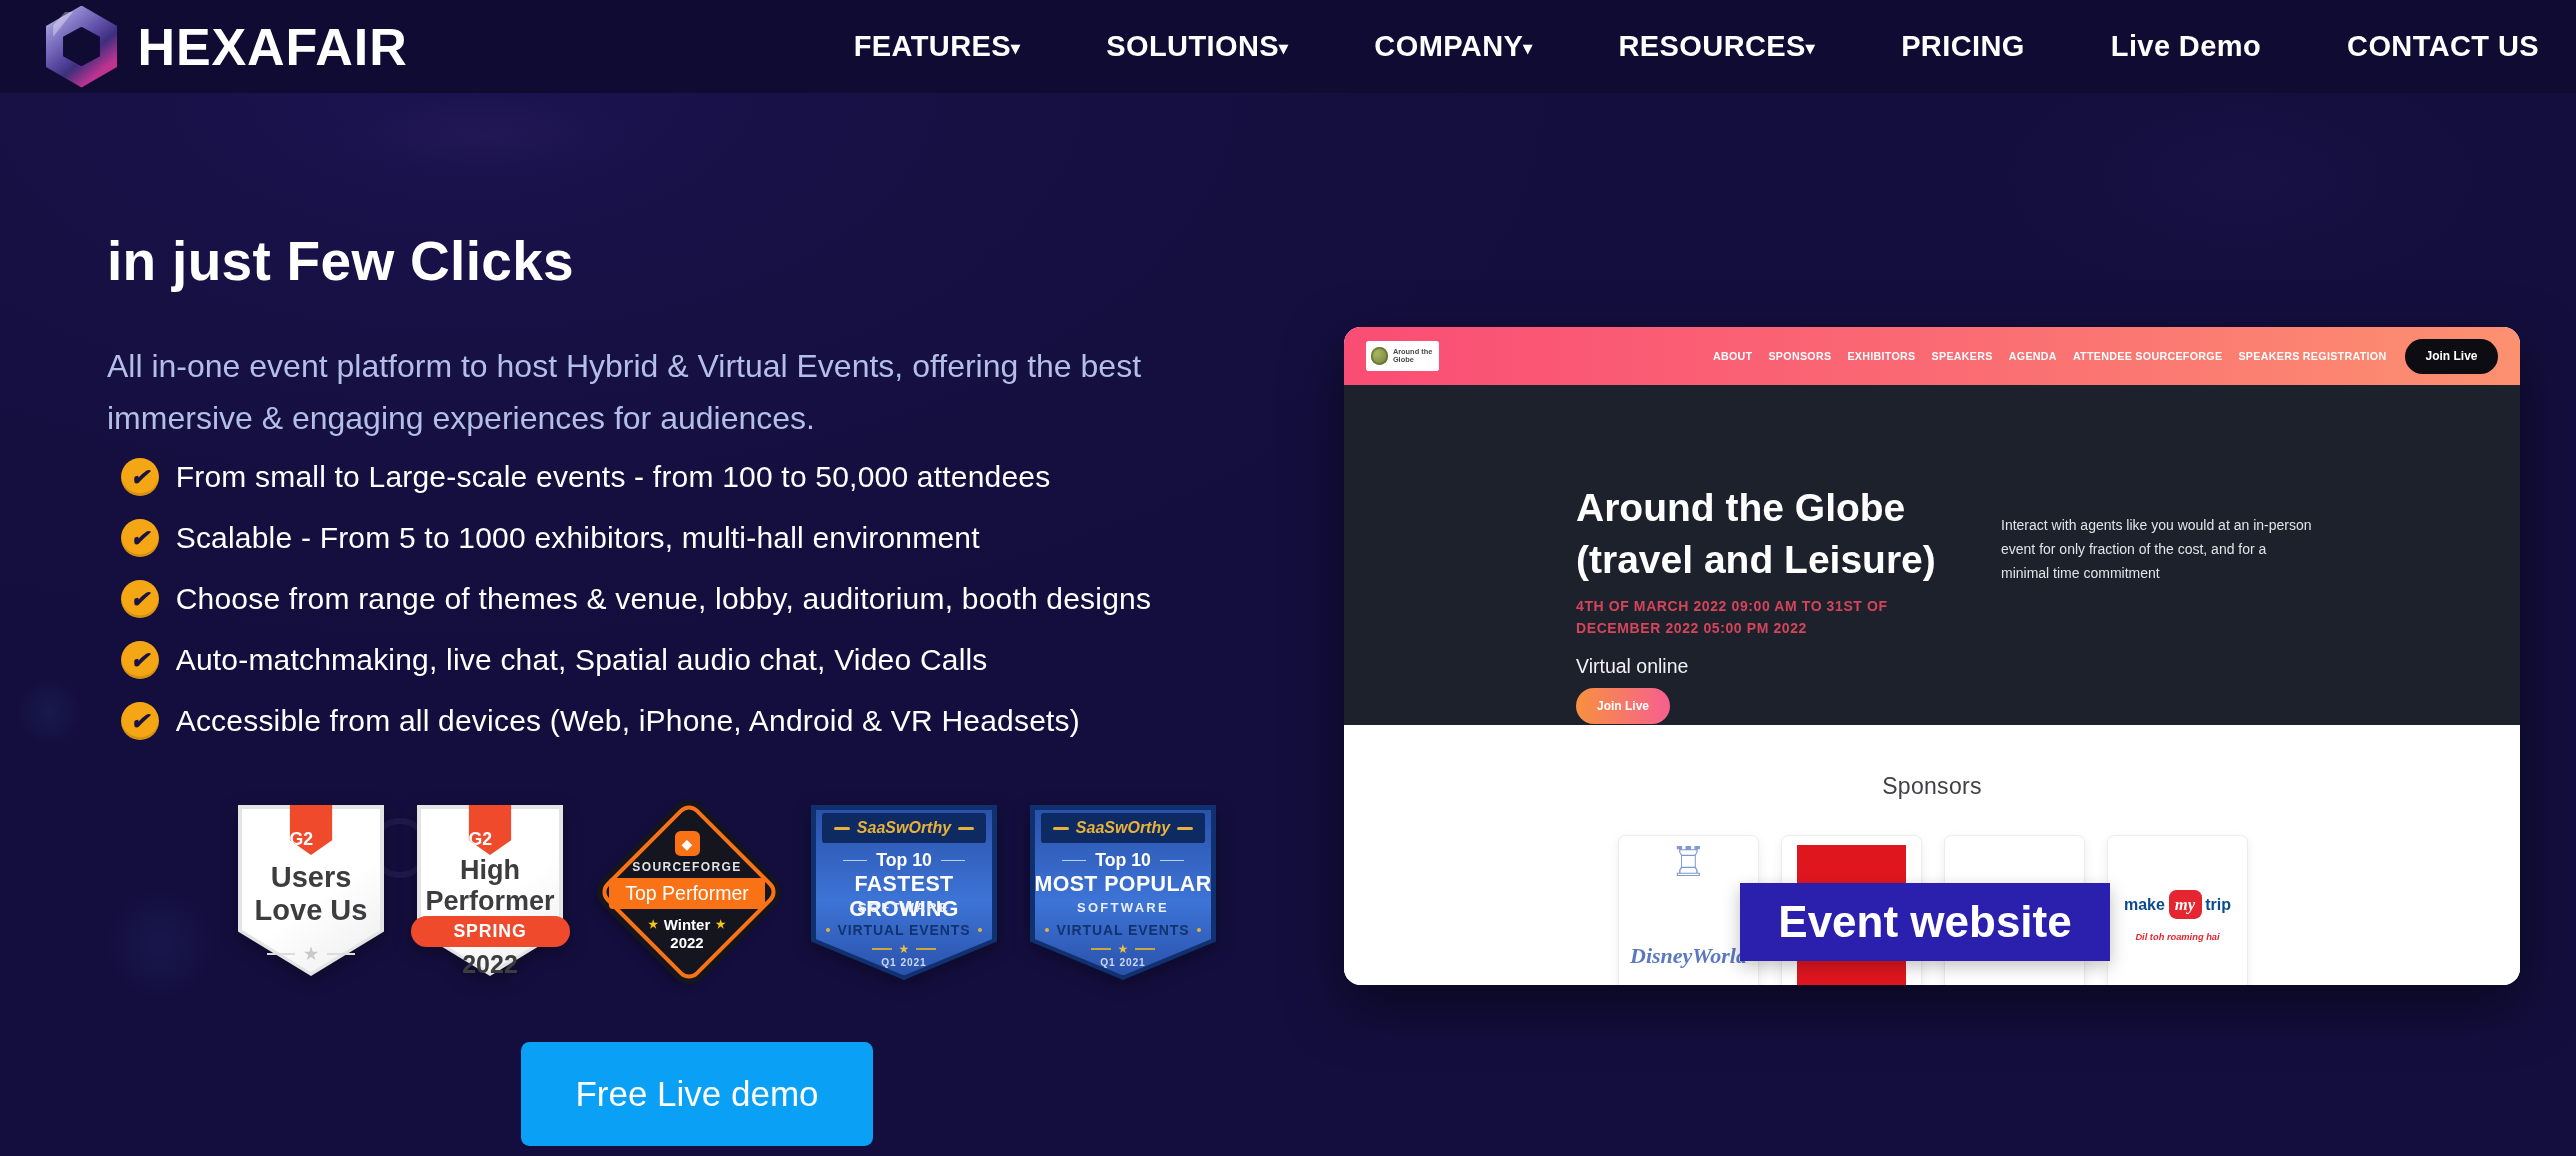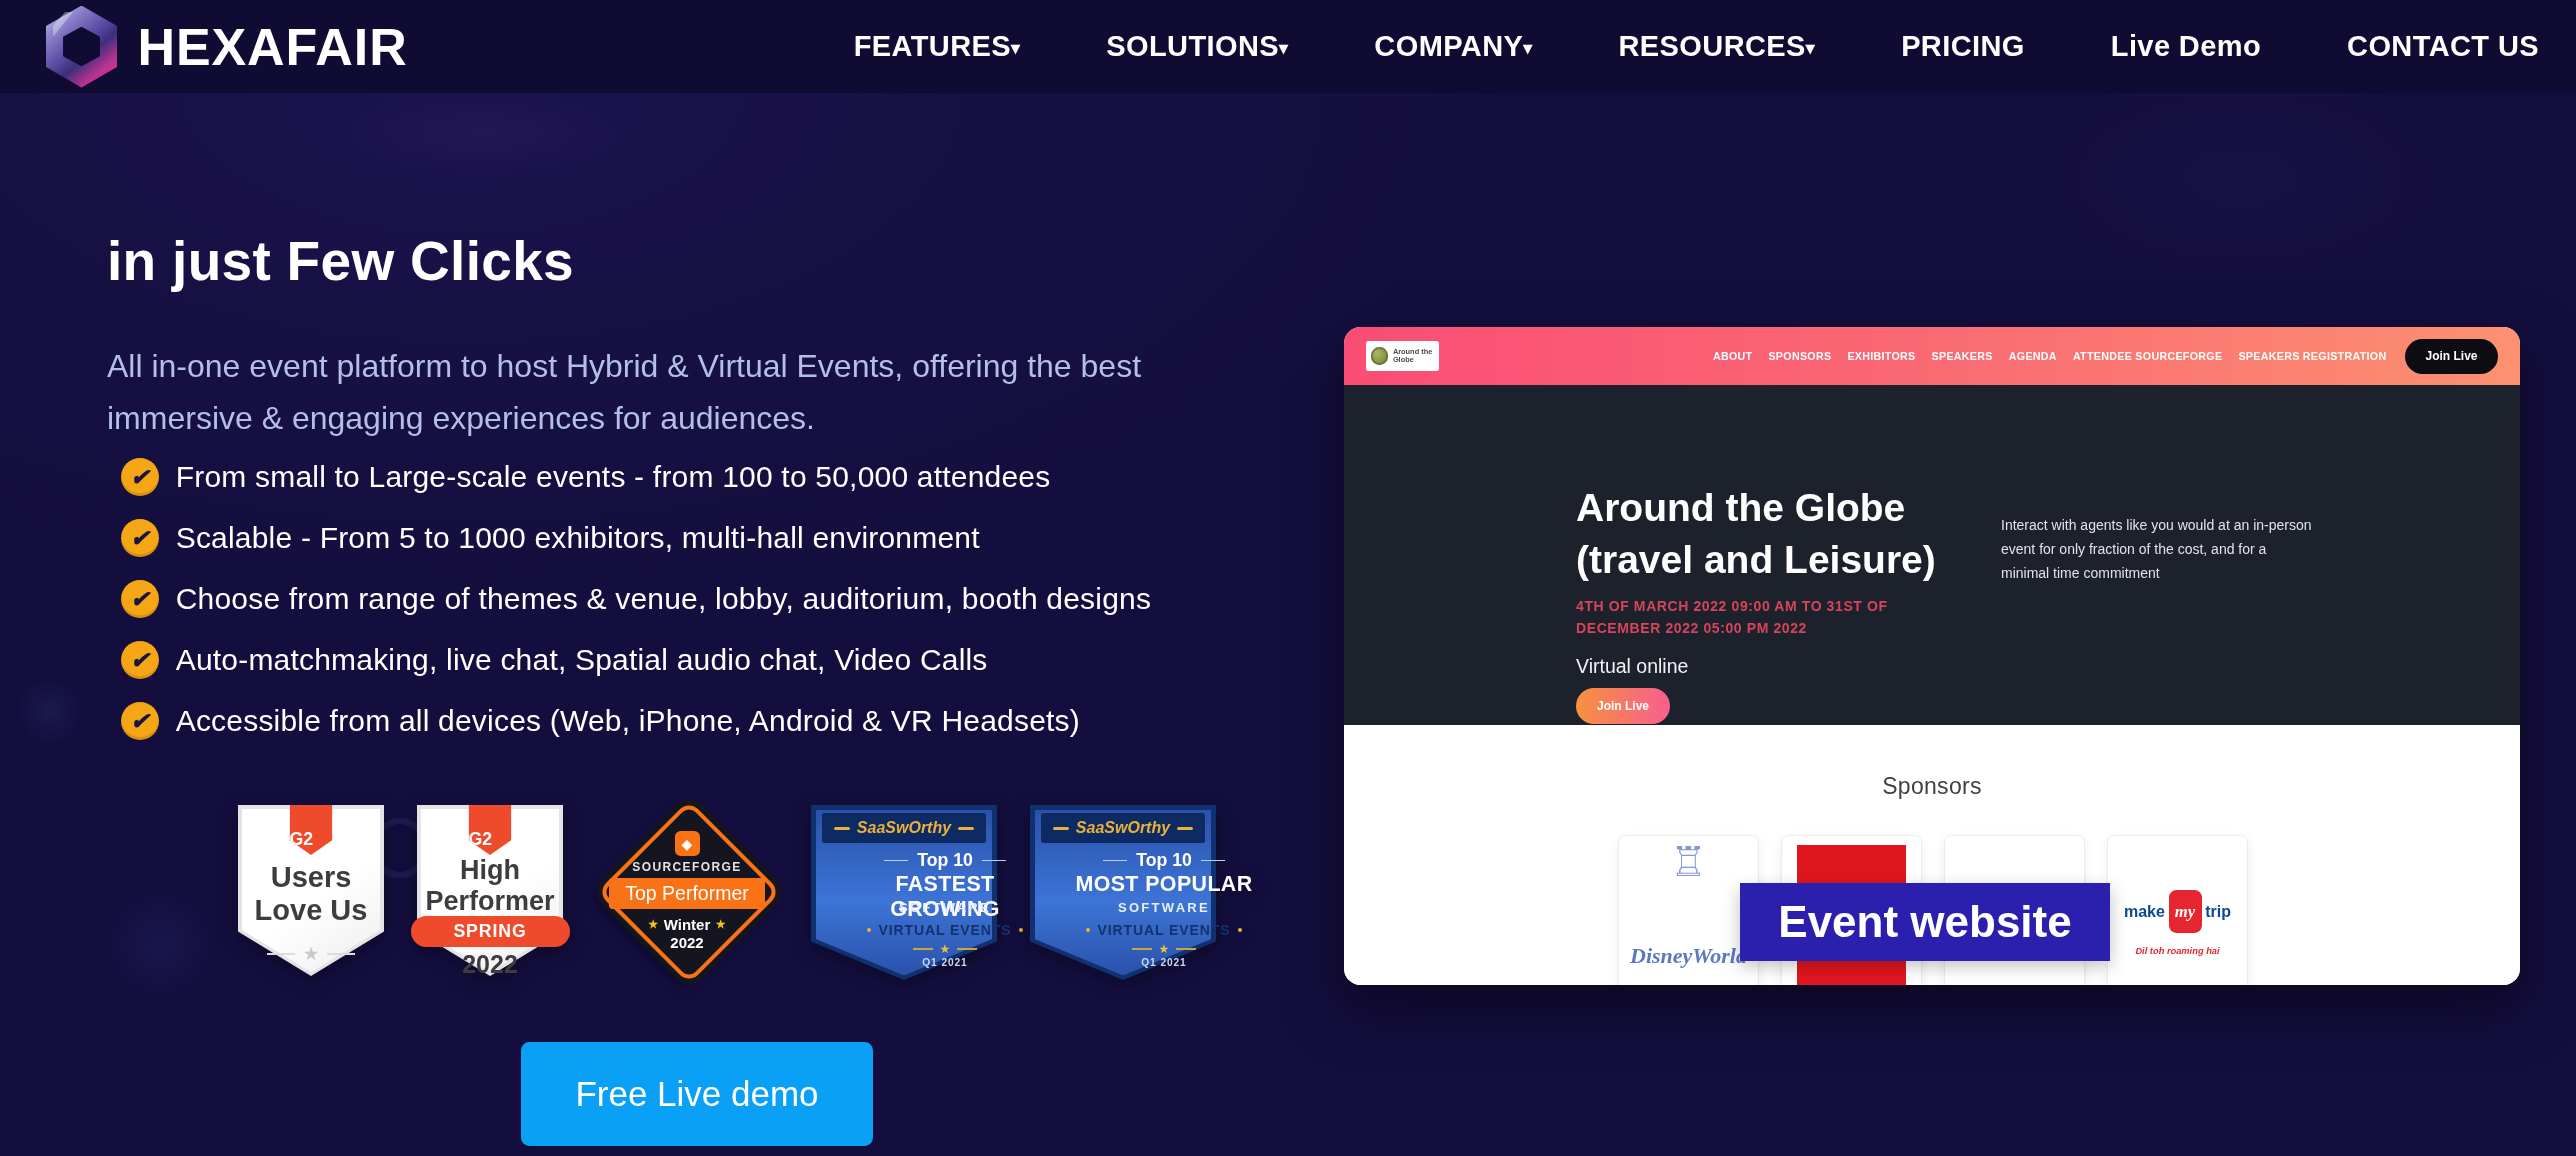--- a/index.html
+++ b/index.html
@@ -77,21 +77,21 @@
   .sf-content { position:absolute; inset:0; display:flex; flex-direction:column; align-items:center; z-index:2; }
   .sf-flame { margin-top:26px; width:25px; height:25px; background:#f97316; border-radius:5.6px; color:#fff;
         font-size:14px; display:flex; align-items:center; justify-content:center; }
   .sf-brand { margin-top:3.7px; color:#e3e3e6; font-size:12px; font-weight:700; letter-spacing:1.4px; }
   .sf-banner { margin-top:4.6px; width:156px; height:31px; background:#f97316; border-radius:3.7px; color:#fff;
         font-size:19.5px; font-weight:400; display:flex; align-items:center; justify-content:center; }
   .sf-season { margin-top:6.5px; color:#fff; font-size:15px; font-weight:700; display:flex; gap:5.6px; align-items:center; }
   .sf-season .st { color:#f5c518; font-size:11px; }
   .sf-year { margin-top:0.9px; color:#fff; font-size:15px; font-weight:700; }
 
-  .badge-sw { position:relative; width:186px; height:175px; filter:drop-shadow(0 5.6px 9.3px rgba(0,0,0,0.35));padding-left:41px; }
+  .badge-sw { position:relative; width:186px; height:175px; filter:drop-shadow(0 5.6px 9.3px rgba(0,0,0,0.35)); }
   .sw-out { position:absolute; inset:0; background:#10306f; clip-path:polygon(0 0,100% 0,100% 78%,50% 100%,0 78%); }
   .sw-in { position:absolute; inset:4.6px; background:linear-gradient(180deg,#2a52ab 0%,#3d74d6 55%,#2a52ab 100%);
         clip-path:polygon(0 0,100% 0,100% 78%,50% 100%,0 78%); }
   .sw-brandbar { position:absolute; left:11px; right:11px; top:8.4px; height:30px; background:#0d2а63; }
   .sw-brandbar { position:absolute; left:11px; right:11px; top:8.4px; height:30px; background:#0d2a63;
         border-radius:2.8px; display:flex; align-items:center; justify-content:center; gap:6.5px; }
   .sw-brand { color:#e8b23a; font-size:16px; font-weight:700; font-style:italic; }
   .sw-dash { width:16.7px; height:2.8px; background:#e8b23a; border-radius:1.9px; }
   .sw-rank { position:absolute; top:45px; width:100%; display:flex; align-items:center; justify-content:center;
         gap:9.3px; color:#fff; font-size:17.7px; font-weight:700; }
@@ -148,21 +148,21 @@
   .sponsor-card { position:relative; width:141px; height:163px; background:#fff; border:0.9px solid #ececec;
         border-radius:7.4px; box-shadow:0 3.7px 11px rgba(0,0,0,0.07); overflow:hidden; }
   .disney-rook { position:absolute; top:1.9px; left:0; width:100%; text-align:center; color:#8099cf; font-size:41px; }
   .disney-text { position:absolute; bottom:28px; left:0; width:100%; text-align:center; color:#5b79c1;
         font-size:22px; font-weight:700; font-style:italic; font-family:"Liberation Serif",serif; }
   .red-block { position:absolute; left:15px; right:15px; top:9.3px; bottom:0; background:#e0161f; }
   .yt-glyph { position:absolute; top:34%; left:0; width:100%; text-align:center; color:#fff; font-size:20.5px;
         font-style:italic; font-family:"Liberation Serif",serif; }
   .mmt-line { display:flex; align-items:center; justify-content:center; gap:3.7px; margin-top:54px; }
   .mmt-word { color:#0b4a8f; font-size:16px; font-weight:700; }
-  .mmt-my { width:33px; height:43px; background:#e5252f; border-radius:7.4px; color:#fff; font-size:16.7px;
+  .mmt-my { width:33px; height:29px; background:#e5252f; border-radius:7.4px; color:#fff; font-size:16.7px;
         font-weight:700; font-style:italic; display:flex; align-items:center; justify-content:center;
         font-family:"Liberation Serif",serif; }
   .mmt-tag { margin-top:13px; text-align:center; color:#e5252f; font-size:9.3px; font-style:italic; font-weight:700; }
   .event-banner { position:absolute; left:396px; top:158px; width:370px; height:78px; background:#2b1fae;
         display:flex; align-items:center; justify-content:center; color:#fff; font-size:44px; font-weight:700;
         z-index:5; box-shadow:0 5.6px 16.7px rgba(0,0,0,0.25); }
 </style>
 </head>
 <body>
 

